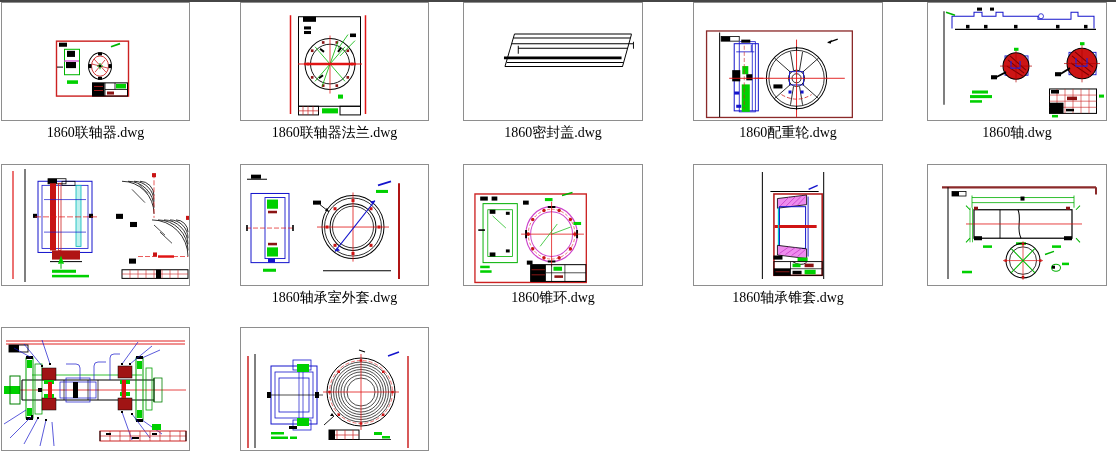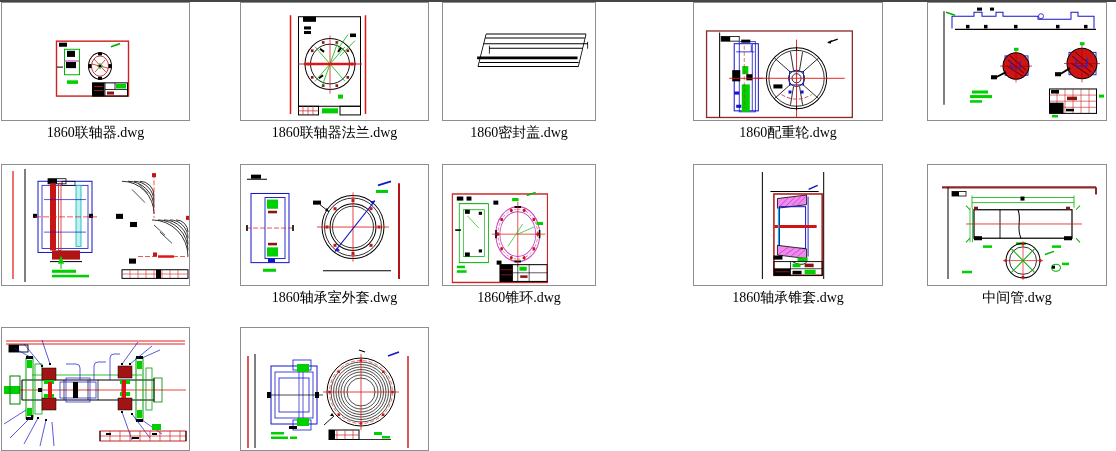--- a/index.html
+++ b/index.html
@@ -2,21 +2,21 @@
 <html><head>
 <meta charset="utf-8">
 <style>
   html,body{margin:0;padding:0;}
   body{
     width:1116px;height:451px;position:relative;overflow:hidden;
     background:#ffffff;font-family:"Liberation Serif",serif;
   }
   .topline{position:absolute;left:0;top:0;width:1116px;height:2px;background:#464646;}
   .cell{position:absolute;}
-  .c1{left:1px;width:189px}.c2{left:240px;width:189px}.c3{left:442px;width:154px}
+  .c1{left:1px;width:189px}.c2{left:240px;width:189px}.c3{left:463px;width:180px}
   .c4{left:693px;width:190px}.c5{left:927px;width:180px}
   .r1{top:2px}.r2{top:164px}.r3{top:327px}
   .card{background:#fff;border:1px solid #8e8e8e;position:relative;overflow:hidden;}
   .r1 .card{height:117px}.r2 .card{height:120px}.r3 .card{height:122px}
   .card svg{display:block;width:100%;height:100%;}
   .label{
     text-align:center;font-size:14px;line-height:16px;height:16px;margin-top:4px;
     color:#000;white-space:nowrap;cursor:default;
   }
   
@@ -195,20 +195,21 @@
       <rect x="121.5" y="84.5" width="47" height="24" class="k" stroke-width="1"></rect>
       <path d="M129,84.5 V108.5 M137,84.5 V108.5 M145,84.5 V108.5 M153,84.5 V108.5 M161,84.5 V108.5 M121.5,90.5 H168.5 M121.5,96.5 H168.5 M121.5,102.5 H168.5" class="rt" stroke-width=".6"></path>
       <rect x="121.5" y="98" width="14" height="10.5" class="kf"></rect>
       <rect x="123" y="85.5" width="8" height="3.5" class="kf"></rect>
       <rect x="139" y="92" width="10" height="3.5" class="drf"></rect>
       <rect x="138" y="104" width="8" height="2.5" class="kf"></rect>
       <rect x="171" y="90" width="5" height="3" class="gf"></rect>
       <rect x="124" y="110" width="6" height="2.5" class="gf"></rect>
     </svg>
   </div>
+  <div class="label">1860轴.dwg</div>
 </div>
 
 <div class="cell r2 c1">
   <div class="card">
     <svg viewBox="0 0 187 118" preserveAspectRatio="none">
       <path d="M11,6 V112" class="r" stroke-width="1.2"></path>
       <path d="M23,4 V115" class="k" stroke-width="1"></path>
       <rect x="36" y="16" width="54" height="70" class="b" stroke-width="1"></rect>
       <rect x="40" y="20" width="46" height="62" class="b" stroke-width=".8"></rect>
       <rect x="46" y="13.5" width="18" height="5" class="k" stroke-width=".8"></rect>
@@ -403,21 +404,20 @@
         <rect x="93.75" y="109" width="2.5" height="2.5" class="rf"></rect>
       <rect x="76.5" y="92.75" width="2.5" height="2.5" class="rf"></rect>
         <rect x="111" y="92.75" width="2.5" height="2.5" class="rf"></rect>
       <path d="M117,88 l9,-3" class="g" stroke-width="1.4"></path>
       <ellipse cx="128" cy="101" rx="4.5" ry="3.5" stroke="#00b000" fill="none" stroke-width="1"></ellipse>
       <rect x="134" y="96" width="7" height="2.5" class="gf"></rect>
       <rect x="124" y="99" width="3" height="3" class="kf"></rect>
       <rect x="34" y="104" width="10" height="2.5" class="gf"></rect>
     </svg>
   </div>
-  <div class="label">中间管.dwg</div>
 </div>
 
 <div class="cell r3 c1">
   <div class="card">
     <svg viewBox="0 0 187 122" preserveAspectRatio="none">
       <path d="M4,13 H183 M4,16 H183" stroke="#e02020" stroke-width="1" fill="none"></path>
       <rect x="7" y="17" width="19" height="7" class="k" stroke-width=".9"></rect>
       <rect x="7" y="17" width="10" height="7" class="kf"></rect>
       <path d="M2,62 H184" class="r" stroke-width=".8"></path>
       <path d="M30,47 H140" stroke="#00b000" stroke-width=".8" fill="none"></path>

